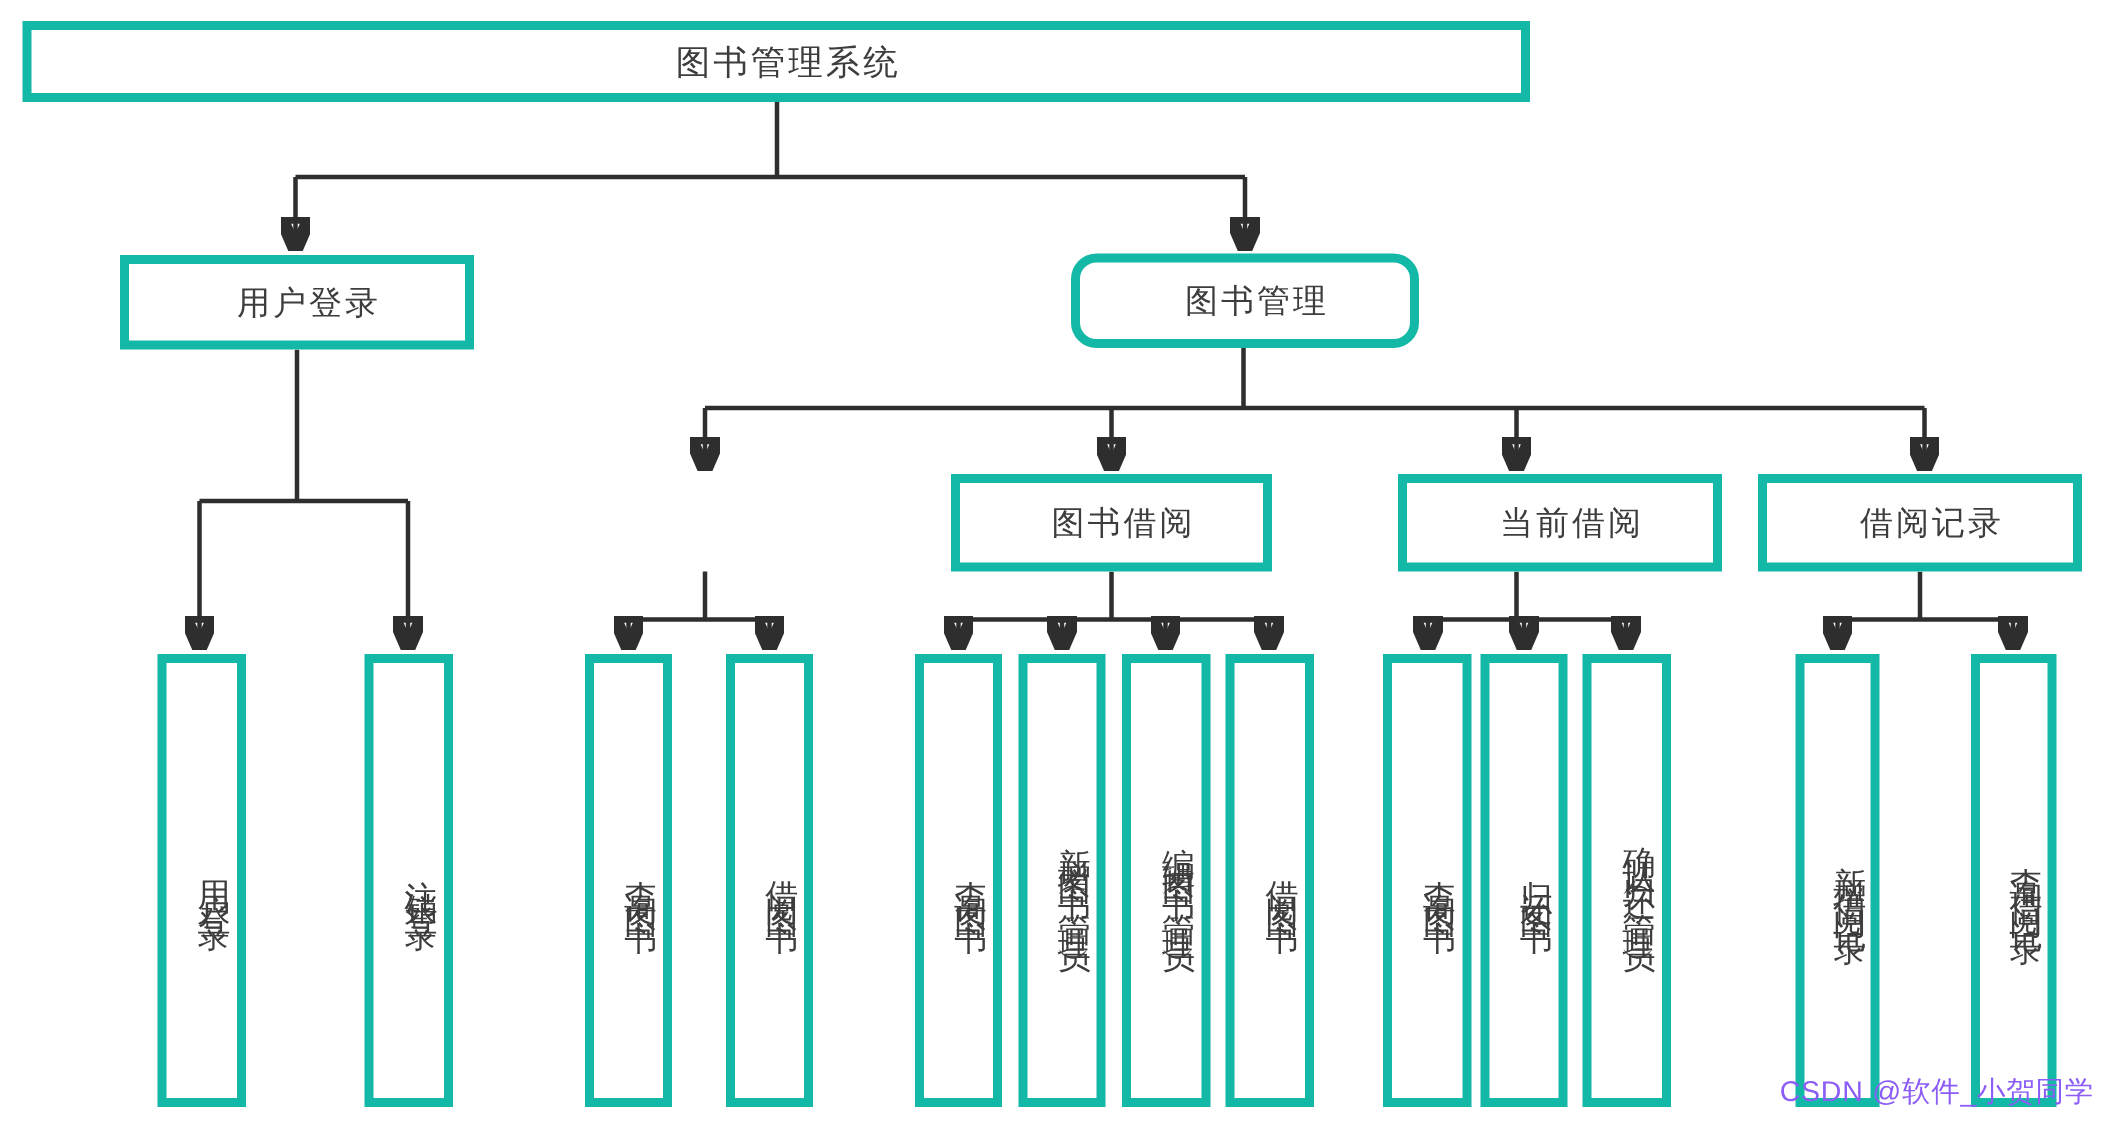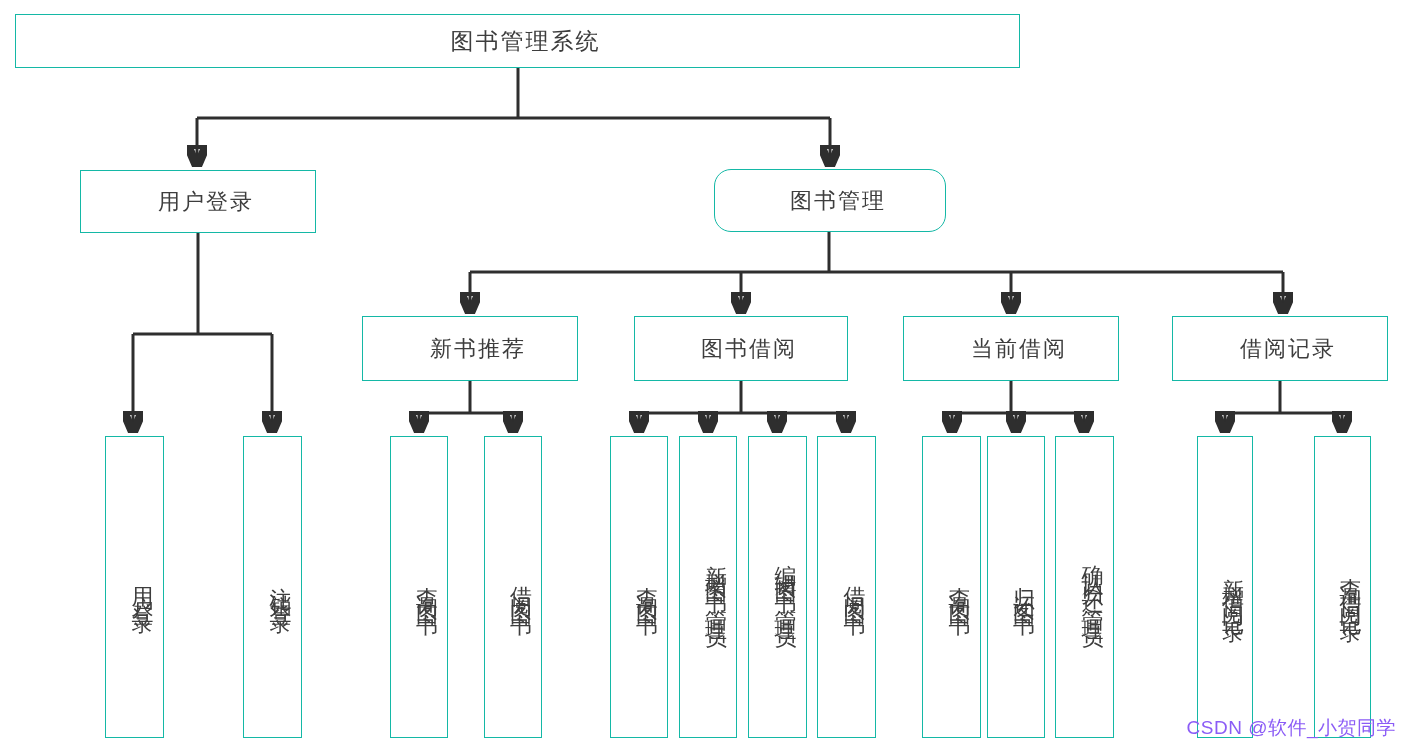--- a/index.html
+++ b/index.html
@@ -22,21 +22,21 @@
     stroke: #2e2e2e;
     stroke-width: 3;
     fill: none;
   }
   #connectors path.arrow {
     marker-end: url(#arrowhead);
   }
   .node {
     position: absolute;
     box-sizing: border-box;
-    border: 1px solid #14b8a6;
+    border: 6px solid #14b8a6;
     background: #ffffff;
     display: flex;
     align-items: center;
     justify-content: center;
     color: #3d3d3d;
     padding-left: 16px;
   }
   .l1 { top: 14px; height: 54px; font-size: 23px; letter-spacing: 2px; }
   .l2 { height: 63px; font-size: 22px; letter-spacing: 2px; }
   .l3 { top: 316px; height: 65px; font-size: 22px; letter-spacing: 2px; }
@@ -106,27 +106,24 @@
     <span>图书管理系统</span>
   </div>
 
   <div class="node l2" style="left:80px; top:170px; width:236px;">
     <span>用户登录</span>
   </div>
   <div class="node l2" style="left:714px; top:169px; width:232px;border-radius:17px;">
     <span>图书管理</span>
   </div>
 
-  <div class="node l3" style="left:362px; width:216px;">
-    <span>新书推荐</span>
-  </div>
   <div class="node l3" style="left:634px; width:214px;">
     <span>图书借阅</span>
   </div>
-  <div class="node l3" style="left:903px; width:216px;font-family:Liberation Serif, serif;">
+  <div class="node l3" style="left:932px; width:216px;font-family:Liberation Serif, serif;">
     <span>当前借阅</span>
   </div>
   <div class="node l3" style="left:1172px; width:216px;">
     <span>借阅记录</span>
   </div>
 
   <div class="node leaf" style="left:105px; width:59px;">
     <span class="vtext">用户登录</span>
   </div>
   <div class="node leaf" style="left:243px; width:59px;">

